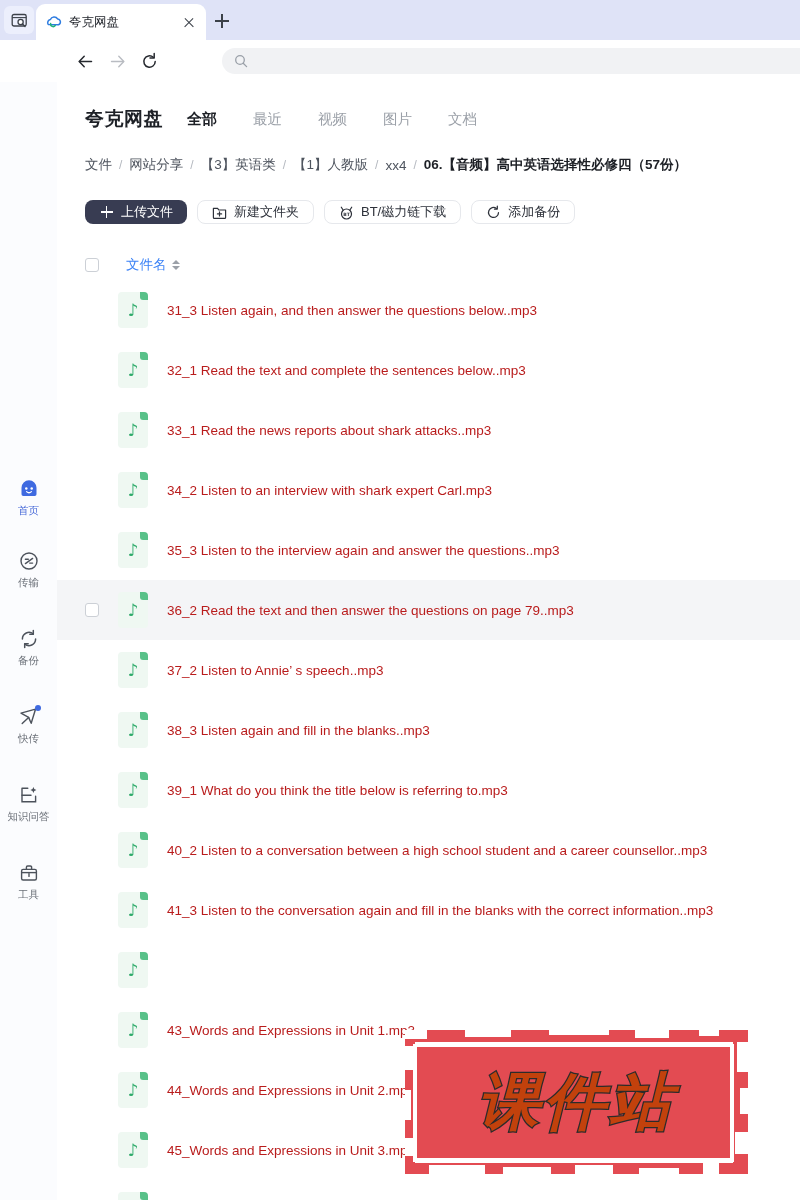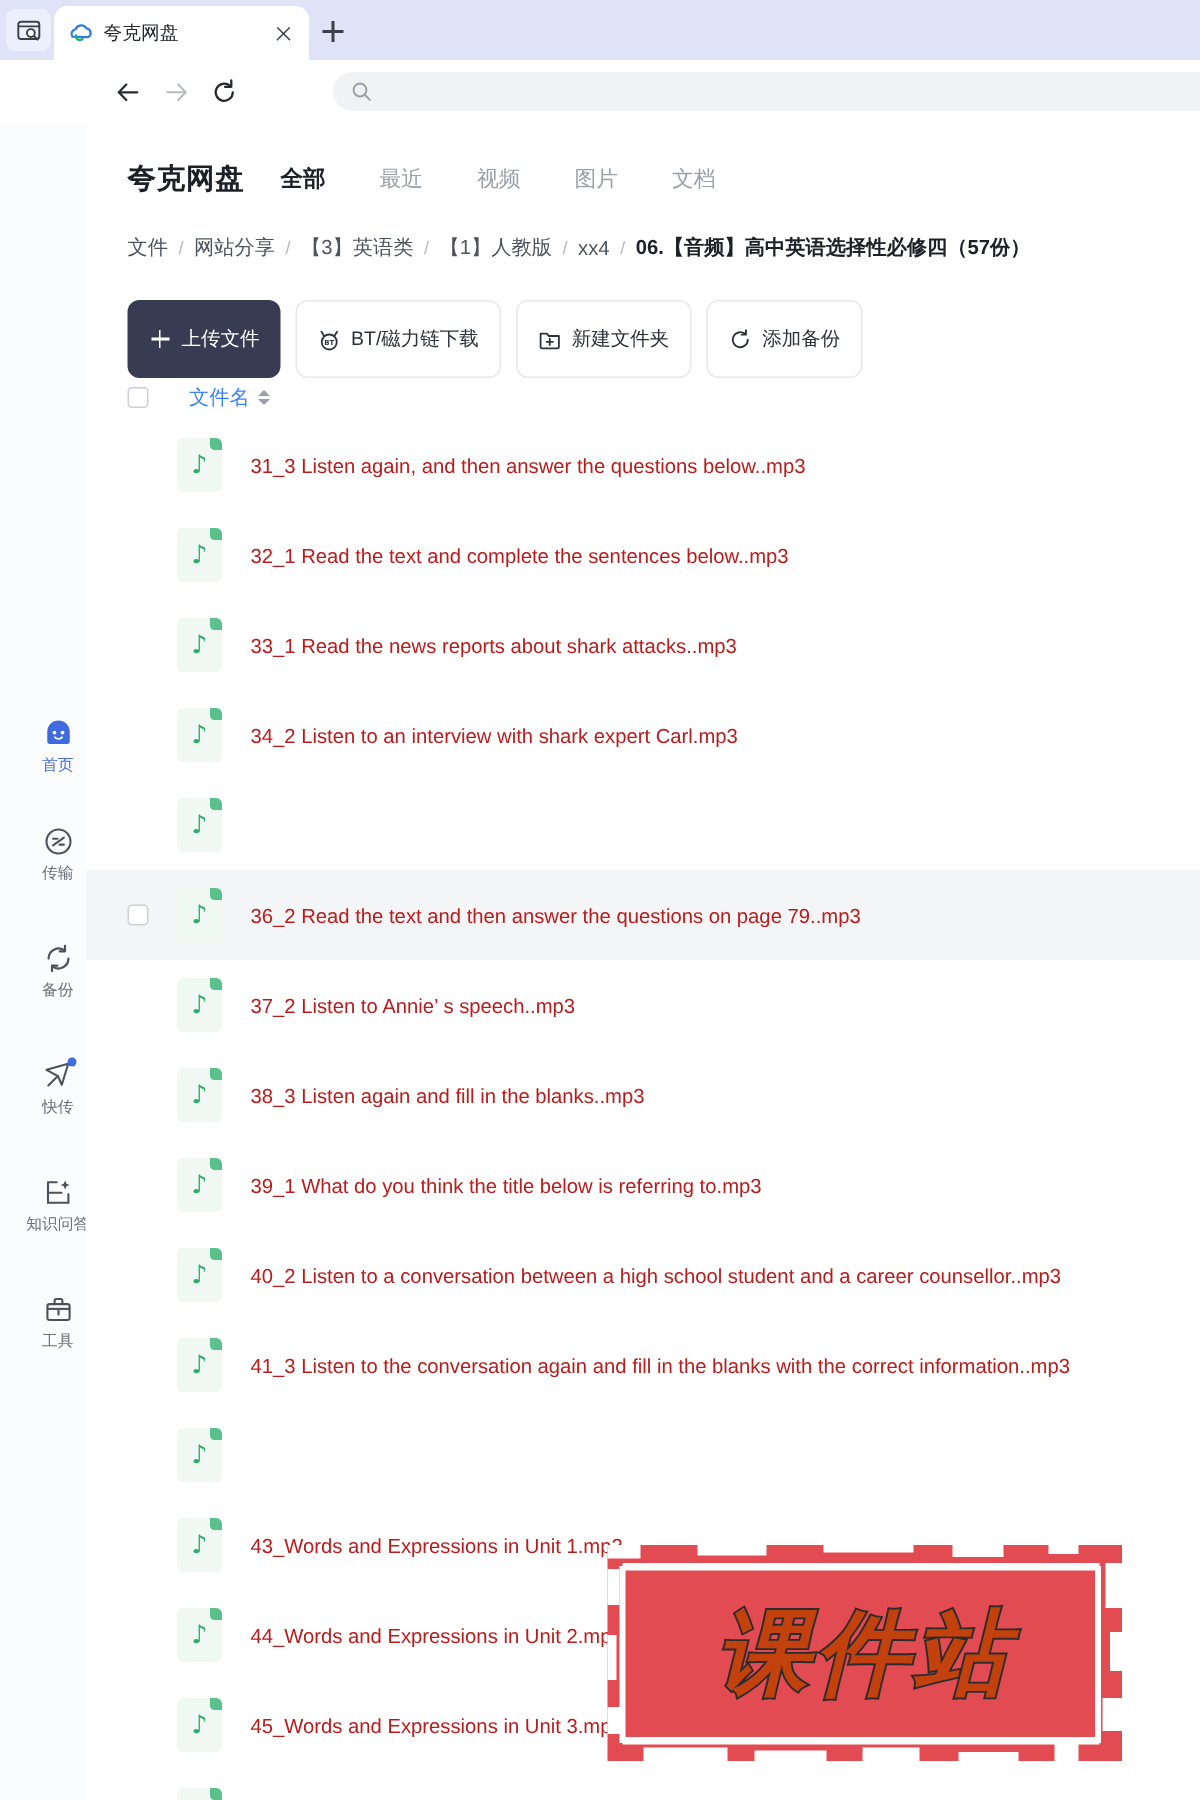--- a/index.html
+++ b/index.html
@@ -117,21 +117,21 @@
 
   
   #app-sidebar {
     position: absolute;
     left: 0; top: 82px;
     width: 57px; height: 1118px;
     background: #fbfcfe;
   }
   .side-item {
     position: absolute;
-    left: 10px;
+    left: 0;
     width: 57px;
     height: 52px;
     display: flex;
     flex-direction: column;
     align-items: center;
     justify-content: flex-start;
   }
   .side-item .side-icon {
     width: 22px; height: 22px;
     position: relative;
@@ -215,21 +215,21 @@
   }
 
   
   #action-toolbar {
     position: absolute;
     left: 28px; top: 118px;
     display: flex;
     align-items: center;
   }
   .act-btn {
-    height: 52px;
+    height: 24px;
     border-radius: 8px;
     display: flex;
     align-items: center;
     padding: 4px 14px;
     font-size: 13px;
     margin-right: 10px;
     white-space: nowrap;
   }
   .act-btn .act-icon {
     width: 15px; height: 15px;
@@ -553,38 +553,38 @@
   <div id="action-toolbar">
 
     <div class="act-btn primary">
       <span class="act-icon plus"></span>
       <span>上传文件</span>
     </div>
 
     <div class="act-btn ghost">
       <span class="act-icon">
         <svg width="15" height="15" viewBox="0 0 15 15">
+          <path d="M1.4 3.4h4.2l1.2 1.6h6.8v7.4a.9.9 0 0 1-.9.9H2.3a.9.9 0 0 1-.9-.9z" fill="none" stroke="#2d313a" stroke-width="1.2" stroke-linejoin="round"></path>
+          <line x1="7.5" y1="6.8" x2="7.5" y2="11" stroke="#2d313a" stroke-width="1.2" stroke-linecap="round"></line>
+          <line x1="5.4" y1="8.9" x2="9.6" y2="8.9" stroke="#2d313a" stroke-width="1.2" stroke-linecap="round"></line>
+        </svg>
+      </span>
+      <span>新建文件夹</span>
+    </div>
+
+    <div class="act-btn ghost">
+      <span class="act-icon">
+        <svg width="15" height="15" viewBox="0 0 15 15">
           <circle cx="7.5" cy="9" r="5" fill="none" stroke="#2d313a" stroke-width="1.2"></circle>
           <line x1="4.1" y1="5" x2="2.3" y2="2.2" stroke="#2d313a" stroke-width="1.2" stroke-linecap="round"></line>
           <line x1="10.9" y1="5" x2="12.7" y2="2.2" stroke="#2d313a" stroke-width="1.2" stroke-linecap="round"></line>
           <text x="7.5" y="10.9" font-size="4.6" font-family="DejaVu Sans, sans-serif" font-weight="bold" fill="#2d313a" text-anchor="middle">BT</text>
         </svg>
       </span>
       <span>BT/磁力链下载</span>
-    </div>
-
-    <div class="act-btn ghost">
-      <span class="act-icon">
-        <svg width="15" height="15" viewBox="0 0 15 15">
-          <path d="M1.4 3.4h4.2l1.2 1.6h6.8v7.4a.9.9 0 0 1-.9.9H2.3a.9.9 0 0 1-.9-.9z" fill="none" stroke="#2d313a" stroke-width="1.2" stroke-linejoin="round"></path>
-          <line x1="7.5" y1="6.8" x2="7.5" y2="11" stroke="#2d313a" stroke-width="1.2" stroke-linecap="round"></line>
-          <line x1="5.4" y1="8.9" x2="9.6" y2="8.9" stroke="#2d313a" stroke-width="1.2" stroke-linecap="round"></line>
-        </svg>
-      </span>
-      <span>新建文件夹</span>
     </div>
 
     <div class="act-btn ghost">
       <span class="act-icon">
         <svg width="15" height="15" viewBox="0 0 15 15">
           <path d="M12.5 7.5a5 5 0 1 1-2.1-4.1" fill="none" stroke="#2d313a" stroke-width="1.25" stroke-linecap="round"></path>
           <polyline points="11.3,1.2 11.3,4.1 8.4,4.1" fill="none" stroke="#2d313a" stroke-width="1.25" stroke-linecap="round" stroke-linejoin="round"></polyline>
         </svg>
       </span>
       <span>添加备份</span>
@@ -636,20 +636,21 @@
         </span>
       <span class="file-name">34_2 Listen to an interview with shark expert Carl.mp3</span>
     </div>
 
     <div class="file-row">
 
       <span class="file-icon">
           <span class="corner"></span>
           <span class="note">♪</span>
         </span>
+      <span class="file-name">35_3 Listen to the interview again and answer the questions..mp3</span>
     </div>
 
     <div class="file-row hovered">
       <span class="row-cbox"></span>
       <span class="file-icon">
           <span class="corner"></span>
           <span class="note">♪</span>
         </span>
       <span class="file-name">36_2 Read the text and then answer the questions on page 79..mp3</span>
     </div>

